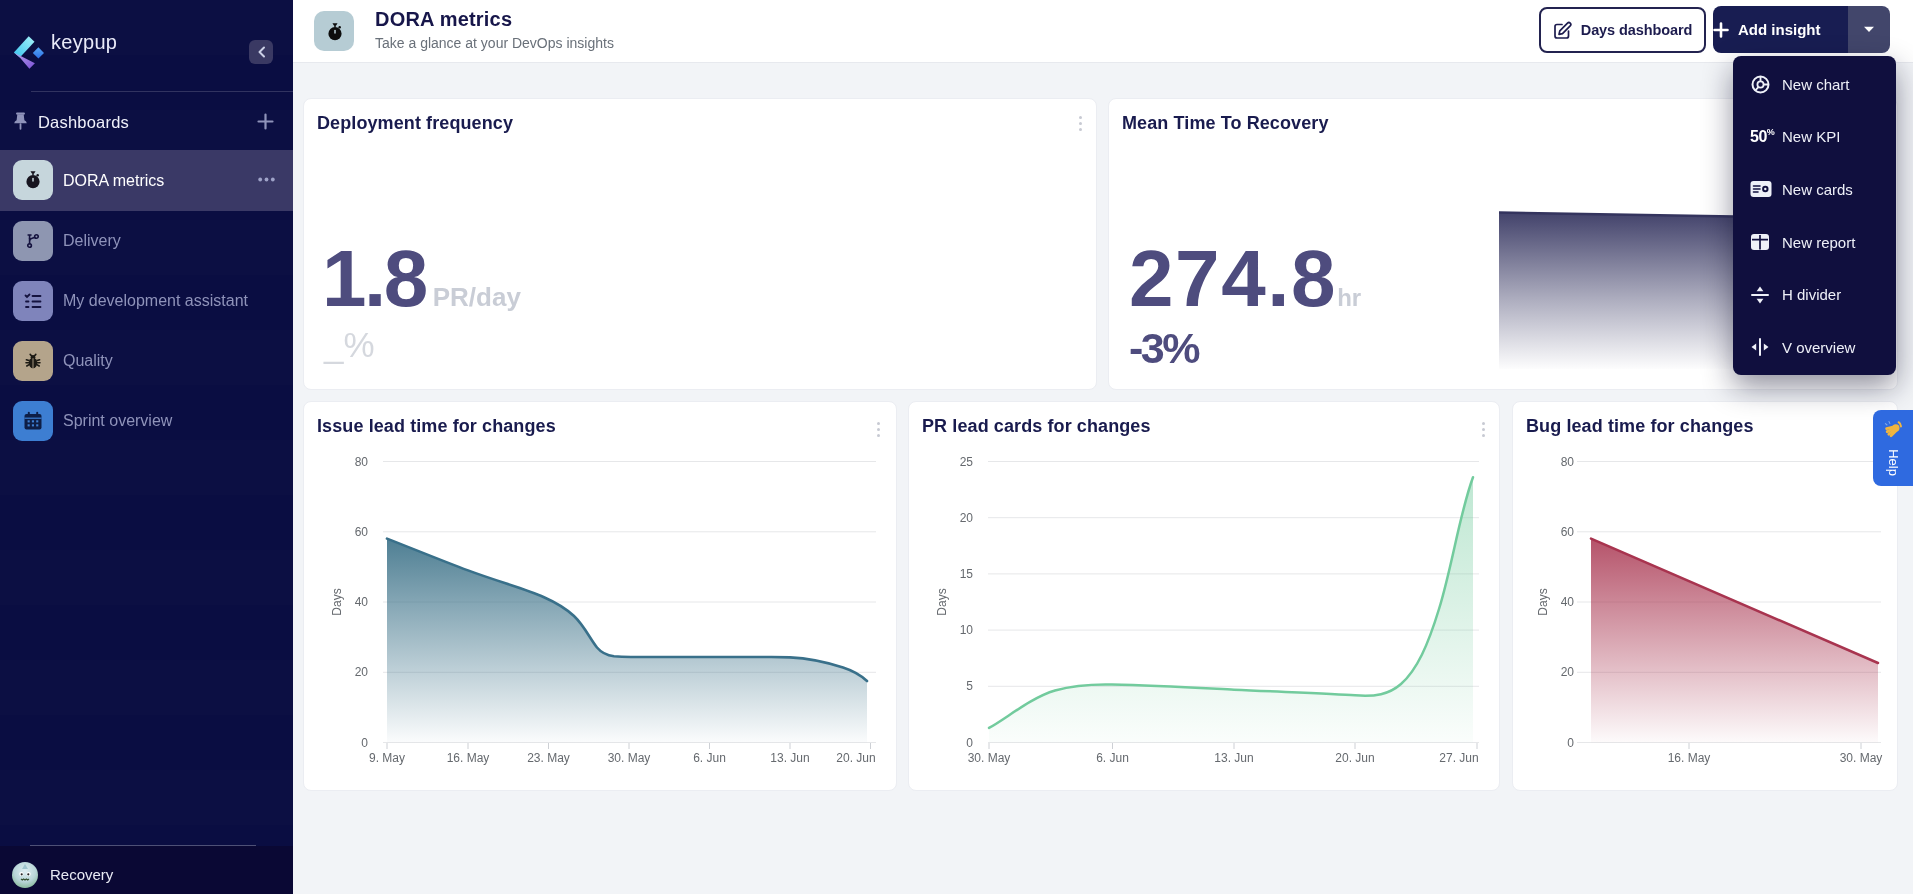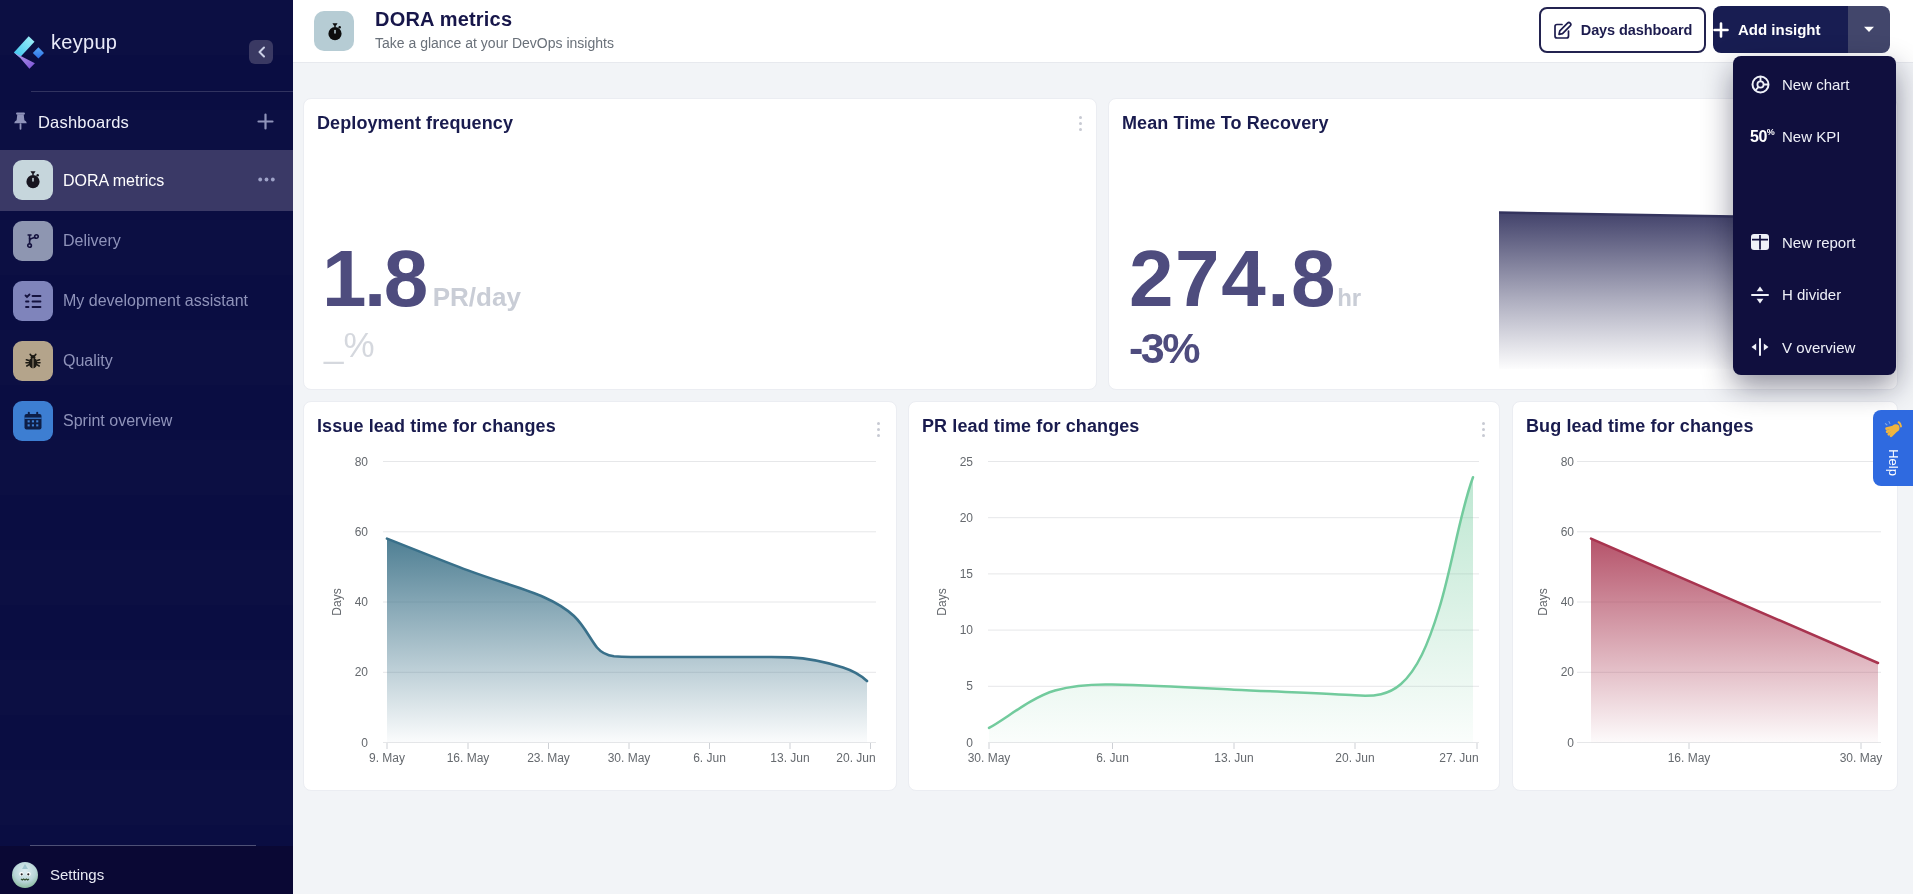--- a/index.html
+++ b/index.html
@@ -167,21 +167,21 @@
           <path d="M244.5 341 V347"></path>
           <path d="M325 341 V347"></path>
           <path d="M405.5 341 V347"></path>
           <path d="M486 341 V347"></path>
           <path d="M566.5 341 V347"></path>
     </g>
   </svg>
 </div>
 
 <div class="card" id="cardB">
-  <div class="ctitle">PR lead time for changes</div>
+  <div class="ctitle">PR lead cards for changes</div>
   <div class="dots" style="left:573px;top:20px">
         <i></i>
         <i></i>
         <i></i>
       </div>
   <svg class="abs" style="left:0;top:0" width="592" height="390" viewBox="0 0 592 390">
     <defs>
       <linearGradient id="gb" x1="0" y1="75" x2="0" y2="341" gradientUnits="userSpaceOnUse">
         <stop offset="0" stop-color="#6fca9b" stop-opacity="0.45"></stop>
         <stop offset="1" stop-color="#69c795" stop-opacity="0.03"></stop>
@@ -389,39 +389,50 @@
       </radialGradient>
     </defs>
     <circle cx="13" cy="13" r="13" fill="url(#avg)"></circle>
     <path d="M13 2 L16 7 H10 Z" fill="#9fc4ce"></path>
     <circle cx="9.4" cy="12" r="2.1" fill="#fff"></circle>
         <circle cx="16.6" cy="12" r="2.1" fill="#fff"></circle>
     <circle cx="9.7" cy="12.3" r="1.1" fill="#222"></circle>
         <circle cx="16.3" cy="12.3" r="1.1" fill="#222"></circle>
     <path d="M9 17 l1.3 1 1.3 -1 1.4 1 1.4 -1 1.3 1 1.3 -1" stroke="#35502f" stroke-width="1.1" fill="none"></path>
   </svg>
-  <div class="abs" id="sb-set">Settings</div>
+  <div class="abs" id="sb-set">Recovery</div>
 </div>
 
 <div class="abs" id="dd">
   <div class="dd-item" style="top:2px">
     <div class="dic">
       <svg width="21" height="21" viewBox="0 0 21 21" fill="none" stroke="#eef0f8">
         <circle cx="10.5" cy="10.5" r="8" stroke-width="2"></circle>
         <circle cx="10.5" cy="10.5" r="3.1" stroke-width="1.8"></circle>
         <path d="M10.5 2.5 V7.4 M18.5 10.5 H13.6 M8.4 13.1 L5.1 16.7" stroke-width="1.8"></path>
       </svg>
     </div>
     <div class="dlb">New chart</div>
   </div>
   <div class="dd-item" style="top:54.5px">
     <div class="dic">
           <span style="color:#fff;font-weight:700;font-size:16px;letter-spacing:-0.5px">50<span style="font-size:9px;vertical-align:7px">%</span></span>
         </div>
     <div class="dlb">New KPI</div>
+  </div>
+  <div class="dd-item" style="top:107px">
+    <div class="dic">
+      <svg width="22" height="18" viewBox="0 0 22 18">
+        <rect x="0.5" y="1" width="21" height="16" rx="3" fill="#eef0f8"></rect>
+        <path d="M3.5 6 H10 M3.5 9 H10 M3.5 12 H8" stroke="#100f3e" stroke-width="1.6" stroke-linecap="round"></path>
+        <circle cx="15.3" cy="9" r="3.2" fill="#100f3e"></circle>
+            <circle cx="15.3" cy="9" r="1.2" fill="#eef0f8"></circle>
+      </svg>
+    </div>
+    <div class="dlb">New cards</div>
   </div>
   <div class="dd-item" style="top:160px">
     <div class="dic">
       <svg width="20" height="18" viewBox="0 0 20 18" fill="none">
         <rect x="1" y="1" width="18" height="16" rx="3" fill="#eef0f8"></rect>
         <path d="M2 6.6 H18 M10 2 V16.5" stroke="#100f3e" stroke-width="1.7"></path>
       </svg>
     </div>
     <div class="dlb">New report</div>
   </div>

